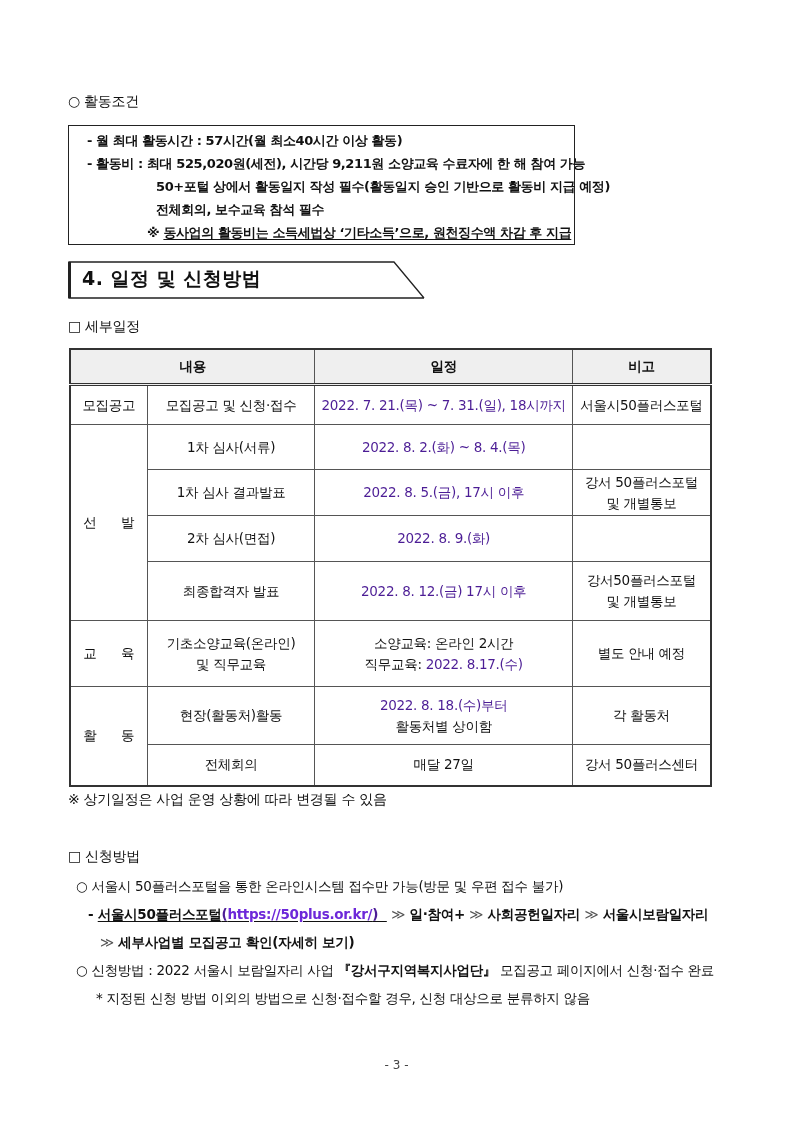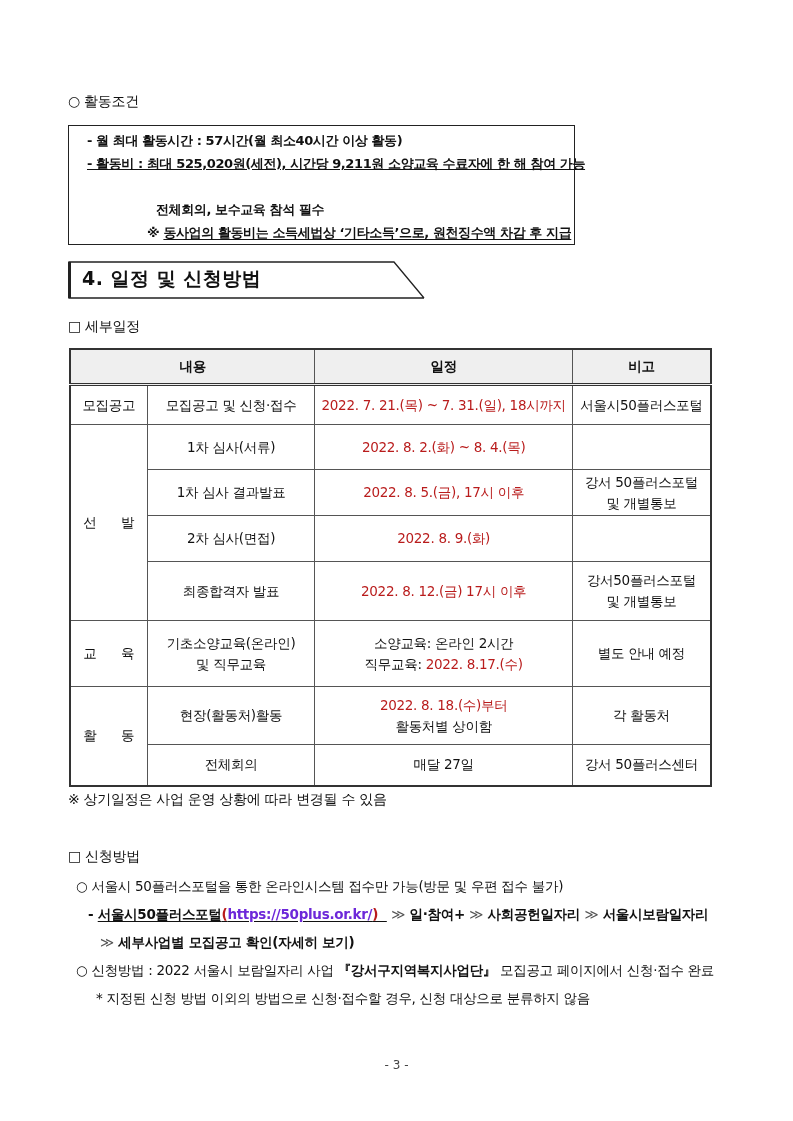--- a/index.html
+++ b/index.html
@@ -1,21 +1,21 @@
 <!DOCTYPE html>
 <html><head>
 <meta charset="utf-8">
 <style>
   html, body { margin: 0; padding: 0; background: #ffffff; }
   body { width: 793px; height: 1121px; position: relative; overflow: hidden;
          font-family: "DejaVu Sans", "Liberation Sans", sans-serif; color: #111; }
   .abs { position: absolute; }
   .txt { font-size: 13.5px; letter-spacing: -0.3px; white-space: nowrap; }
   .bold { font-weight: bold; }
-  .blue { color: #b91c1c; }
+  .blue { color: #4c1d95; }
   .purple { color: #6d28d9; }
   .uline { text-decoration: underline; text-underline-offset: 2px; }
 
   
   #cond-box { left: 68px; top: 125px; width: 507px; height: 120px;
               border: 1.5px solid #222; box-sizing: border-box; }
   .cond-line { position: absolute; font-size: 13px; font-weight: bold; letter-spacing: -0.4px; white-space: nowrap; }
 
   
   #sec-heading { left: 68px; top: 261px; width: 360px; height: 38px; }
@@ -39,21 +39,22 @@
 </head>
 <body>
 
 <div class="abs txt" style="left:68px; top:93px; font-size:14px;">
   <span>○</span>
   <span>활동조건</span>
 </div>
 
 <div id="cond-box" class="abs">
   <div class="cond-line" style="left:18px; top:6px;">- 월 최대 활동시간 : 57시간(월 최소40시간 이상 활동)</div>
-  <div class="cond-line" style="left:18px; top:29px;text-decoration:underline;">- 활동비 : 최대 525,020원(세전), 시간당 9,211원 소양교육 수료자에 한 해 참여 가능</div>
+  <div class="cond-line" style="left:18px; top:29px;">- 활동비 : 최대 525,020원(세전), 시간당 9,211원 소양교육 수료자에 한 해 참여 가능</div>
+  <div class="cond-line" style="left:87px; top:52px;">50+포털 상에서 활동일지 작성 필수(활동일지 승인 기반으로 활동비 지급 예정)</div>
   <div class="cond-line" style="left:87px; top:75px;">전체회의, 보수교육 참석 필수</div>
   <div class="cond-line" style="left:78px; top:98px;">
     <span>※</span>
     <span class="uline">동사업의 활동비는 소득세법상 ‘기타소득’으로, 원천징수액 차감 후 지급</span>
   </div>
 </div>
 
 <div id="sec-heading" class="abs">
   <svg width="360" height="38">
     <polyline points="356,37 326,1 1,1 1,37 356,37" fill="none" stroke="#222" stroke-width="1.3"></polyline>

